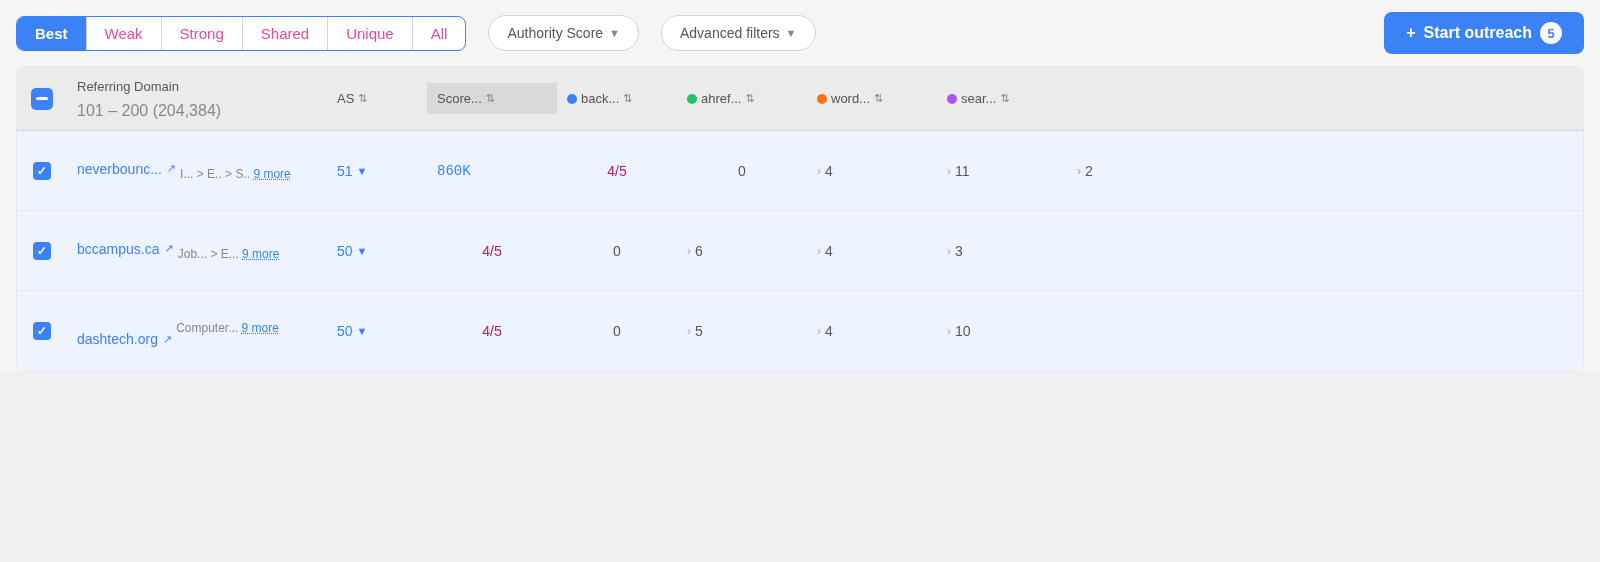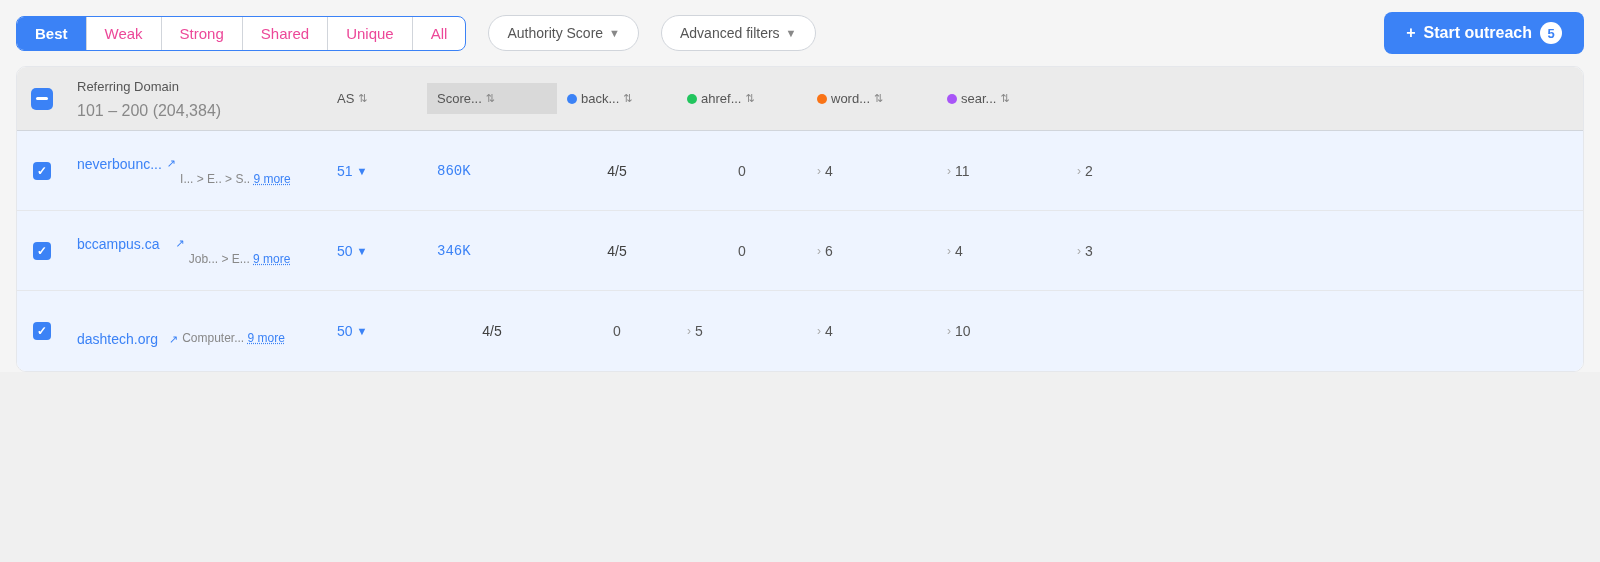--- a/index.html
+++ b/index.html
@@ -51,31 +51,31 @@
 
     .checkbox-cell { justify-content: center; }
     .checkbox { width: 18px; height: 18px; border-radius: 4px; background: #3b82f6; display: flex; align-items: center; justify-content: center; flex-shrink: 0; cursor: pointer; }
     .checkmark { color: #fff; font-size: 12px; font-weight: 700; }
 
     .minus-checkbox { width: 22px; height: 22px; border-radius: 5px; background: #3b82f6; display: flex; align-items: center; justify-content: center; cursor: pointer; }
     .minus-line { width: 12px; height: 2.5px; background: #fff; border-radius: 2px; }
 
     .domain-link { color: #3b82f6; font-weight: 500; font-size: 14px; text-decoration: none; display: flex; align-items: center; gap: 4px; }
     .external-icon { font-size: 11px; color: #3b82f6; }
-    .breadcrumb { font-size: 12px; color: #888; margin-top: 16px; }
+    .breadcrumb { font-size: 12px; color: #888; margin-top: 6px; }
     .breadcrumb span.underline { text-decoration: underline; text-decoration-style: dotted; cursor: pointer; color: #3b82f6; font-size: 12px; }
 
     .domain-cell { flex-direction: row; align-items: flex-start; }
 
     .as-value { color: #3b82f6; font-weight: 500; display: flex; align-items: center; gap: 4px; }
     .chevron-down { font-size: 11px; color: #3b82f6; }
 
     .monthly-value { color: #3b82f6; font-weight: 500; font-family: Liberation Mono, monospace; }
 
-    .match-value { color: #404040; }
+    .match-value { color: #be185d; }
 
     .backlink-value { color: #555; }
 
     .arrow-value { display: flex; align-items: center; gap: 3px; color: #555; }
     .arrow { color: #aaa; font-size: 12px; }
 
     .header-minus-cell { justify-content: center; }
   </style>
 </head>
 <body>
@@ -198,35 +198,32 @@
       </div>
     </div>
 
     <div class="table-row checked">
       <div class="td checkbox-cell">
         <div class="checkbox">
           <span class="checkmark">✓</span>
         </div>
       </div>
       <div class="td domain-cell">
-        <div style="display:flex;align-items:center;gap:16px;">
+        <div style="display:flex;align-items:center;gap:5px;">
           <a class="domain-link" href="#">bccampus.ca</a>
           <span class="external-icon">↗</span>
         </div>
         <div class="breadcrumb">
           <span>Job... &gt; E...</span>
           <span class="underline">9 more</span>
         </div>
       </div>
       <div class="td">
         <span class="as-value">50</span>
         <span class="chevron-down">▼</span>
-      </div>
-      <div class="td">
-        <span class="monthly-value">346K</span>
       </div>
       <div class="td center">
         <span class="match-value">4/5</span>
       </div>
       <div class="td center">
         <span class="backlink-value">0</span>
       </div>
       <div class="td">
         <span class="arrow">›</span>
         <span class="arrow-value">6</span>
@@ -241,21 +238,21 @@
       </div>
     </div>
 
     <div class="table-row checked">
       <div class="td checkbox-cell">
         <div class="checkbox">
           <span class="checkmark">✓</span>
         </div>
       </div>
       <div class="td domain-cell">
-        <div style="display:flex;align-items:center;gap:11px;margin-top:16px;">
+        <div style="display:flex;align-items:center;gap:5px;margin-top:16px;">
           <a class="domain-link" href="#">dashtech.org</a>
           <span class="external-icon">↗</span>
         </div>
         <div class="breadcrumb">
           <span>Computer...</span>
           <span class="underline">9 more</span>
         </div>
       </div>
       <div class="td">
         <span class="as-value">50</span>

